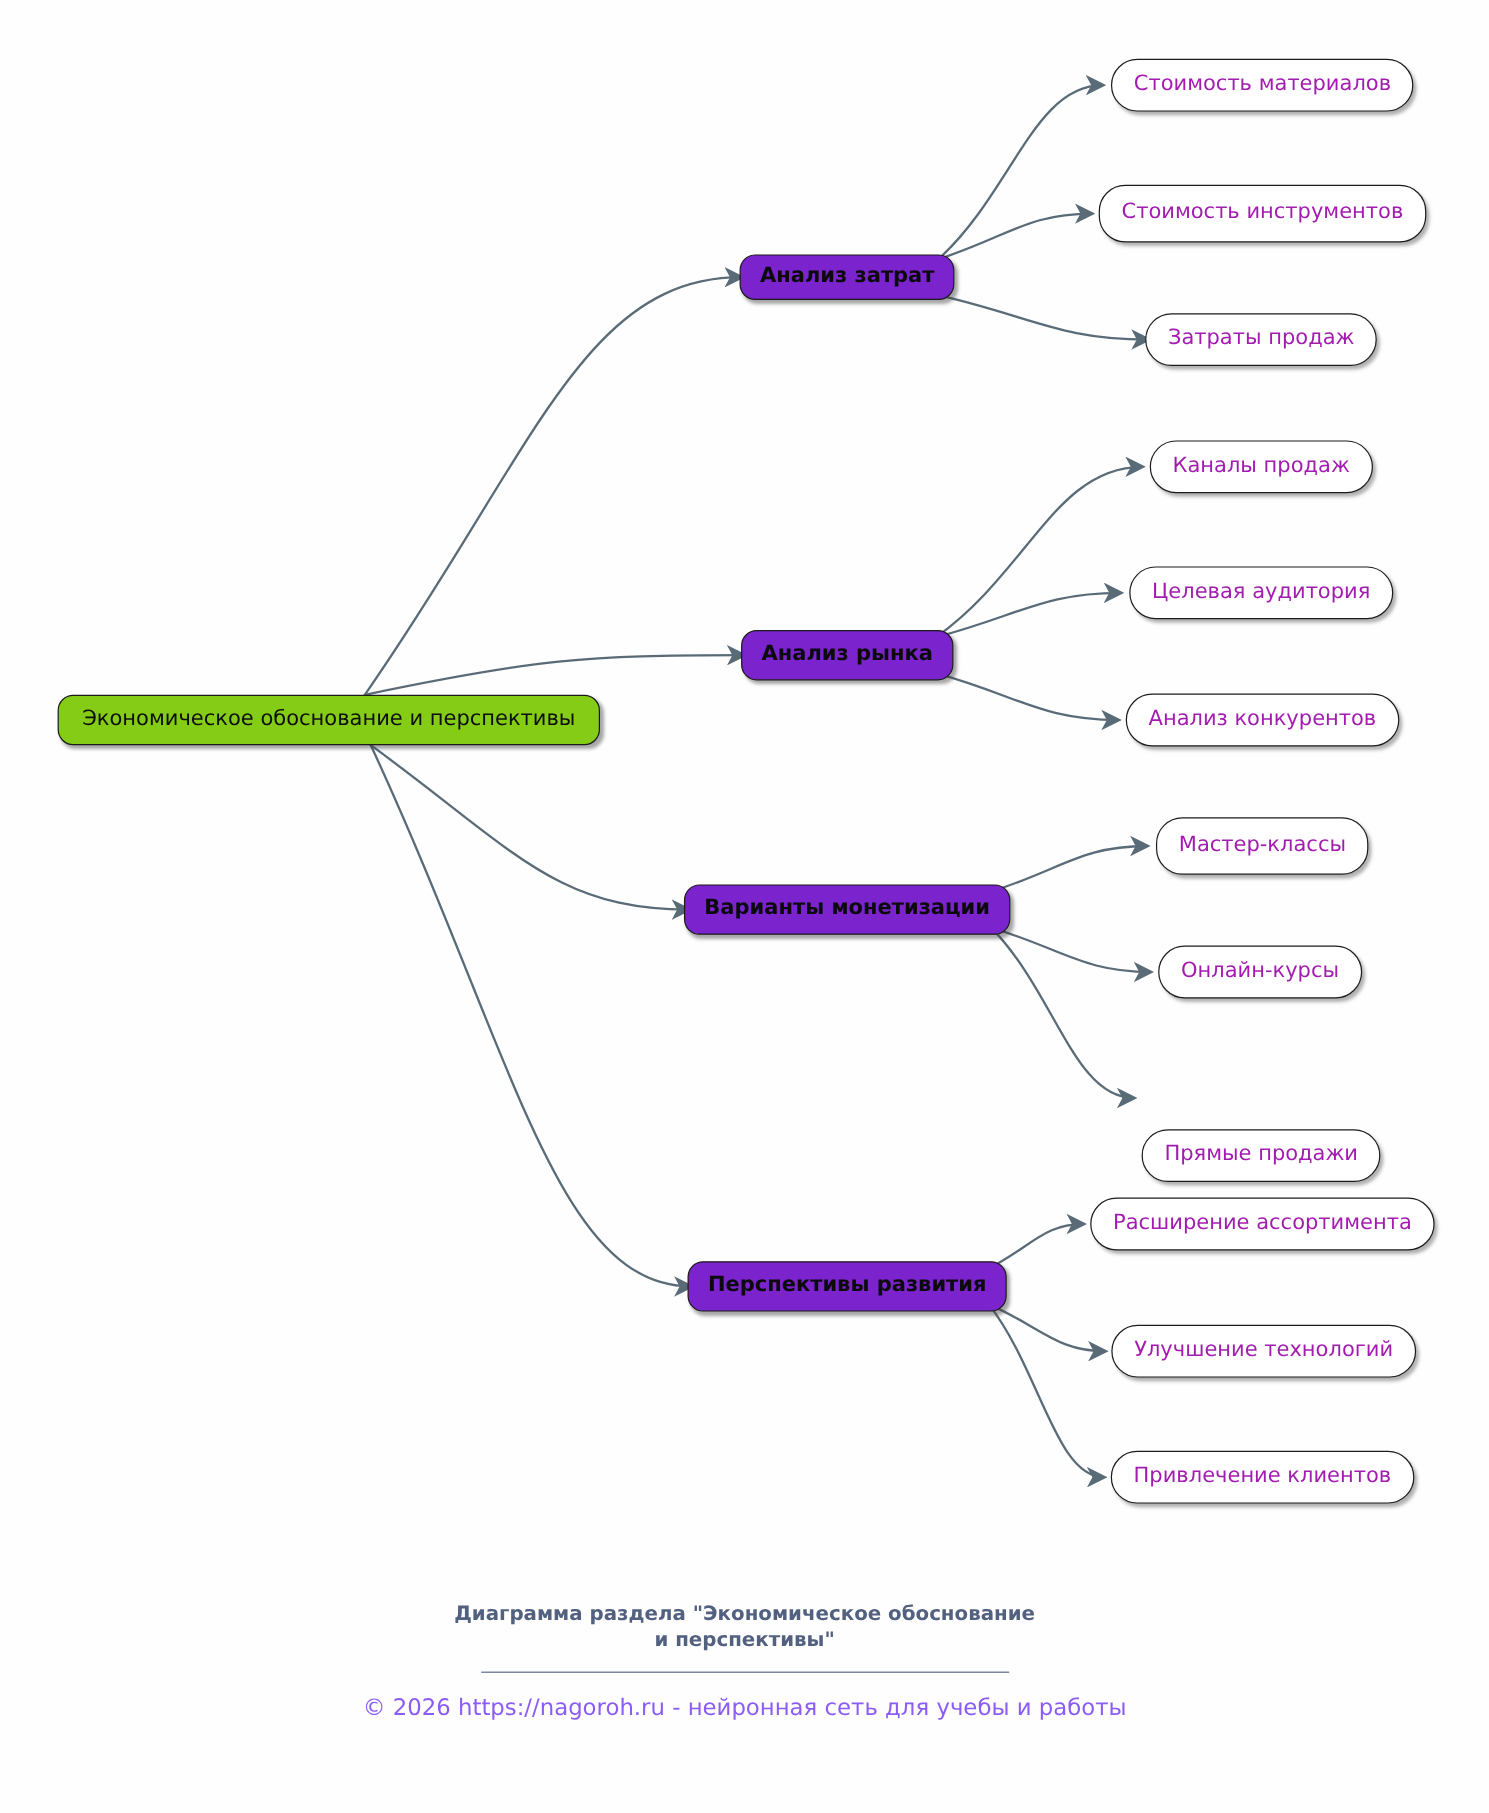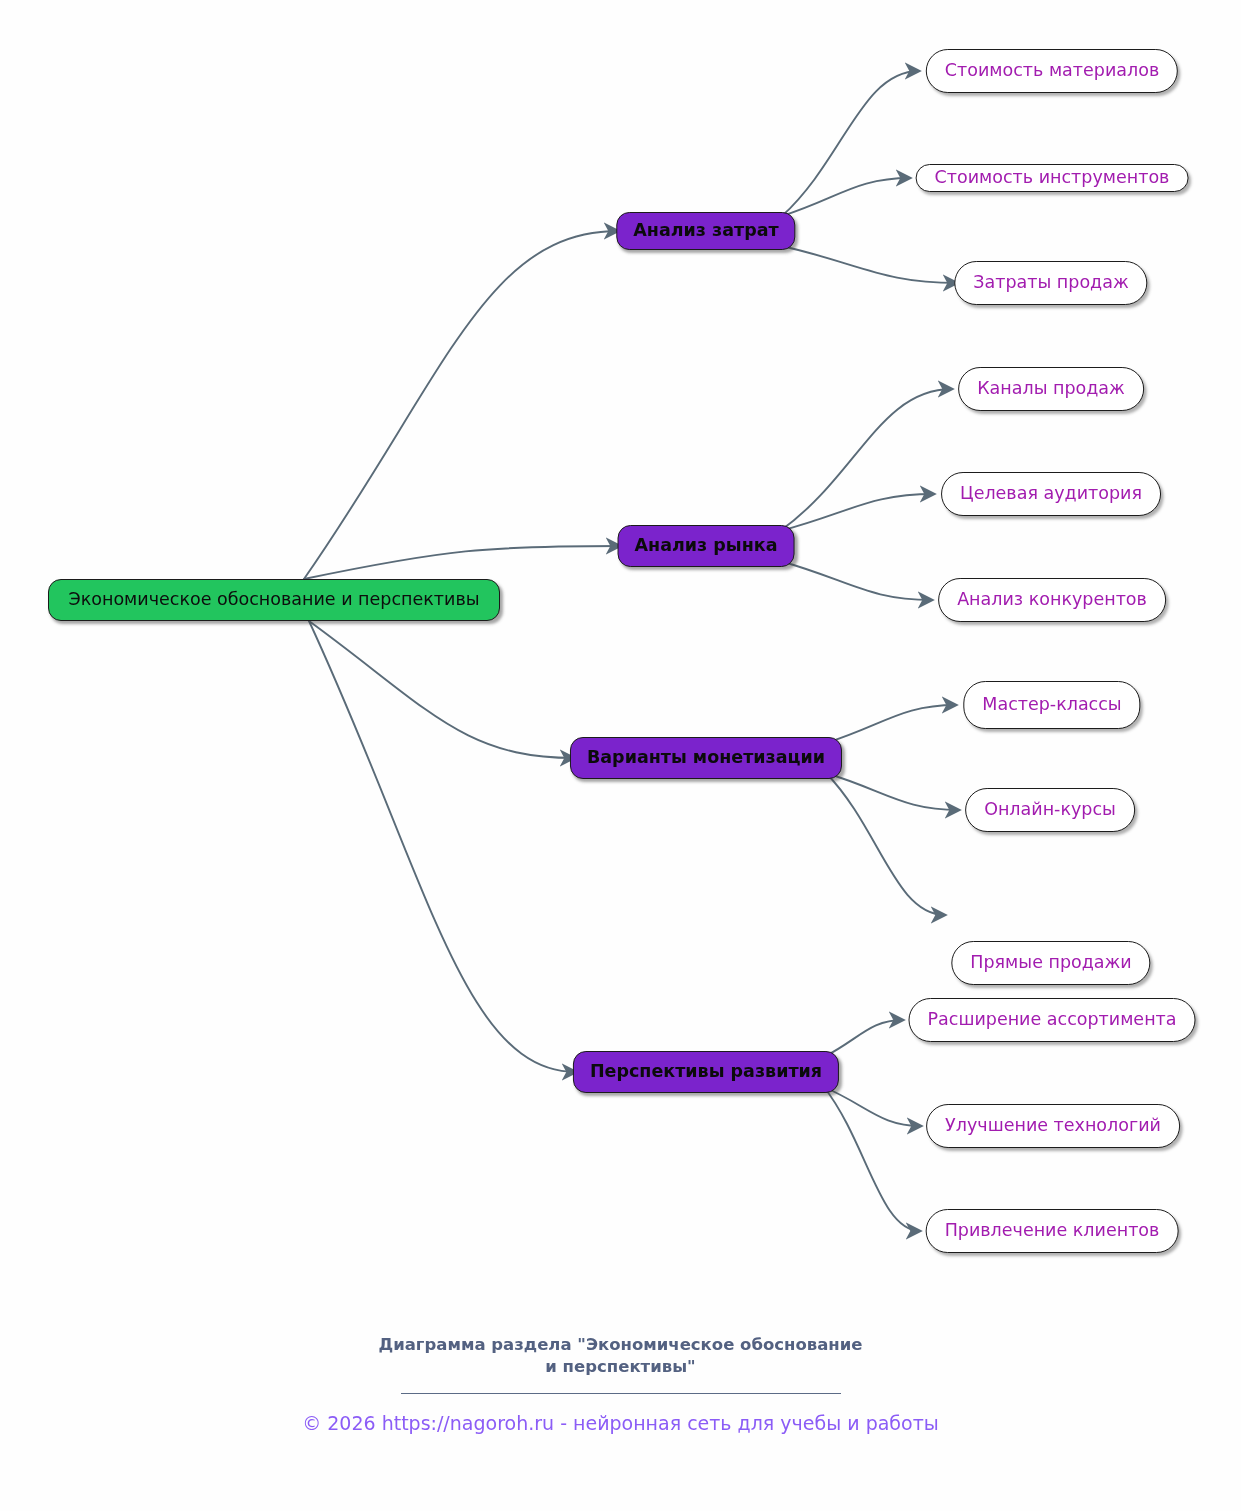--- a/index.html
+++ b/index.html
@@ -35,21 +35,21 @@
     position: absolute;
     box-sizing: border-box;
     display: flex;
     align-items: center;
     justify-content: center;
     white-space: nowrap;
     line-height: 1;
     transform: translate(-50%, -50%);
   }
   .node-root {
-    background: #22c55e;
+    background: #84cc16;
     border: 1.6px solid #1b1b1b;
     border-radius: 13px;
     color: #0d0d0d;
     font-size: 17.5px;
     padding: 0 16px;
     height: 42px;
     box-shadow: 2.5px 3px 3px rgba(60,60,60,0.45);
     align-items: center;
   }
   .node-branch {
@@ -140,21 +140,21 @@
     <span>Экономическое обоснование и перспективы</span>
   </div>
 
   <div id="node-layer">
       <div class="node node-branch" style="left: 706px; top: 231px; min-width: 164px; height: 38px;">
         <span>Анализ затрат</span>
       </div>
       <div class="node node-leaf" style="left: 1052px; top: 71px; min-width: 250px; height: 44px;">
         <span>Стоимость материалов</span>
       </div>
-      <div class="node node-leaf" style="left: 1052px; top: 178px; min-width: 268px; height: 28px;">
+      <div class="node node-leaf" style="left: 1052px; top: 178px; min-width: 268px; height: 48px;">
         <span>Стоимость инструментов</span>
       </div>
       <div class="node node-leaf" style="left: 1051px; top: 283px; min-width: 172px; height: 44px;">
         <span>Затраты продаж</span>
       </div>
       <div class="node node-branch" style="left: 706px; top: 546px; min-width: 160px; height: 42px;">
         <span>Анализ рынка</span>
       </div>
       <div class="node node-leaf" style="left: 1051px; top: 389px; min-width: 182px; height: 44px;">
         <span>Каналы продаж</span>

